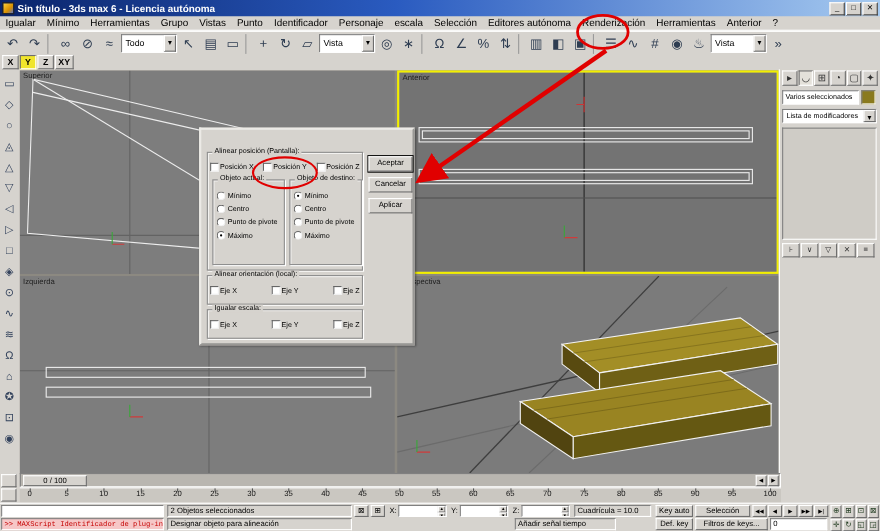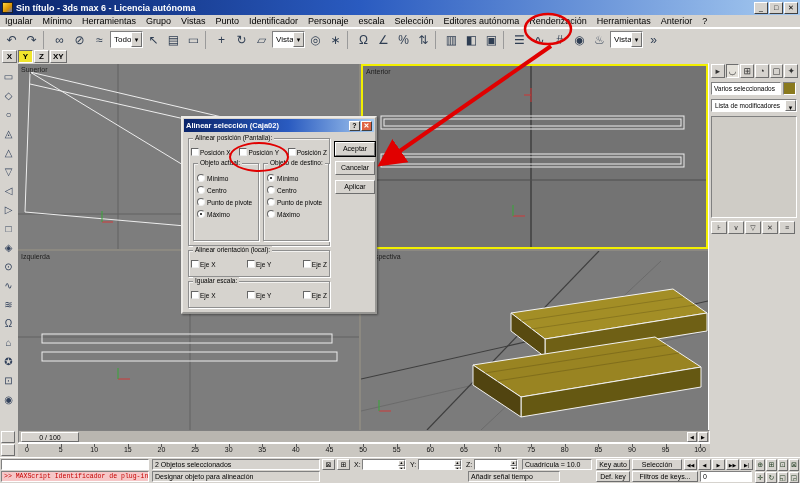--- a/index.html
+++ b/index.html
@@ -21,21 +21,21 @@
   
   #menubar { position:absolute; left:0; top:15px; width:800px; height:13px;
     display:flex; align-items:center; background:#d6d3ce; border-bottom:1px solid #fff; }
   .menu-item { padding:0 5px; font-size:9px; white-space:nowrap; }
   
   #toolbar1 { position:absolute; left:0; top:28px; width:800px; height:22px;
     border-top:1px solid #fff; display:flex; align-items:center; padding-left:2px; gap:1px; }
   .tb-icon { width:19px; height:19px; display:flex; align-items:center; justify-content:center;
     font-size:12px; color:#2e3d52; }
   .tb-sep { width:5px; height:18px; border-left:1px solid #9a9a9a; margin:0 1px; }
-  .tb-dd { width:33px; height:17px; background:#fff; border:1px solid; border-color:#808080 #fff #fff #808080;
+  .tb-dd { width:51px; height:17px; background:#fff; border:1px solid; border-color:#808080 #fff #fff #808080;
     display:flex; align-items:center; font-size:8px; }
   .dd-text { flex:1; padding-left:3px; overflow:hidden; white-space:nowrap; }
   .dd-btn { width:11px; height:100%; background:#d6d3ce; border:1px solid; border-color:#fff #6e6e6e #6e6e6e #fff;
     font-size:7px; text-align:center; line-height:14px; }
   
   #toolbar2 { position:absolute; left:0; top:50px; width:800px; height:14px; display:flex; gap:1px; padding-left:2px; }
   .axis-btn { min-width:15px; height:13px; background:#d6d3ce; border:1px solid; border-color:#fff #6e6e6e #6e6e6e #fff;
     font-size:8px; font-weight:bold; text-align:center; line-height:11px; padding:0 2px; }
   .axis-btn[data-active="true"] { background:#f0e52c; border-color:#6e6e6e #fff #fff #6e6e6e; }
   
@@ -486,25 +486,20 @@
 
     <span class="sb" id="maxscript-field" style="left:1px; top:13px; width:148px;">&gt;&gt; MAXScript Identificador de plug-in guid</span>
     <span class="sb sb-field" style="left:152px; top:13px; width:168px;">Designar objeto para alineación</span>
     <span class="sb sb-field" style="left:468px; top:13px; width:92px;">Añadir señal tiempo</span>
     <span class="sb sb-btn" style="left:596px; top:13px; width:34px;">Def. key</span>
     <span class="sb sb-btn" style="left:632px; top:13px; width:66px;">Filtros de keys...</span>
     <span class="sb sb-white" style="left:700px; top:13px; width:52px;">0</span>
   </div>
 
   <div id="dialog">
-    <div id="dlg-title">
-      <span id="dlg-title-text">Alinear selección (Caja02)</span>
-      <span class="dlg-btn">?</span>
-      <span class="dlg-btn dlg-close">✕</span>
-    </div>
     <div id="dlg-body">
       <div class="groupbox" id="grp-pos">
         <span class="legend">Alinear posición (Pantalla):</span>
         <div class="chk-row">
 
         <span class="chk-item">
               <span class="chk"></span>
               <span class="chk-label">Posición X</span>
             </span>
             <span class="chk-item">

